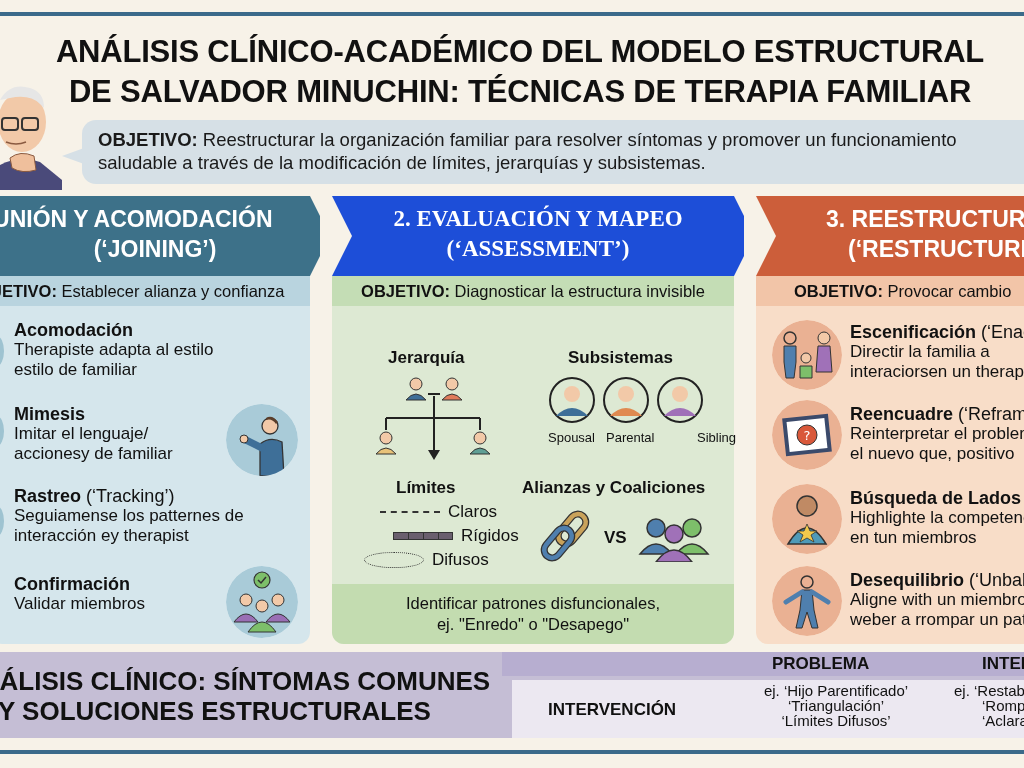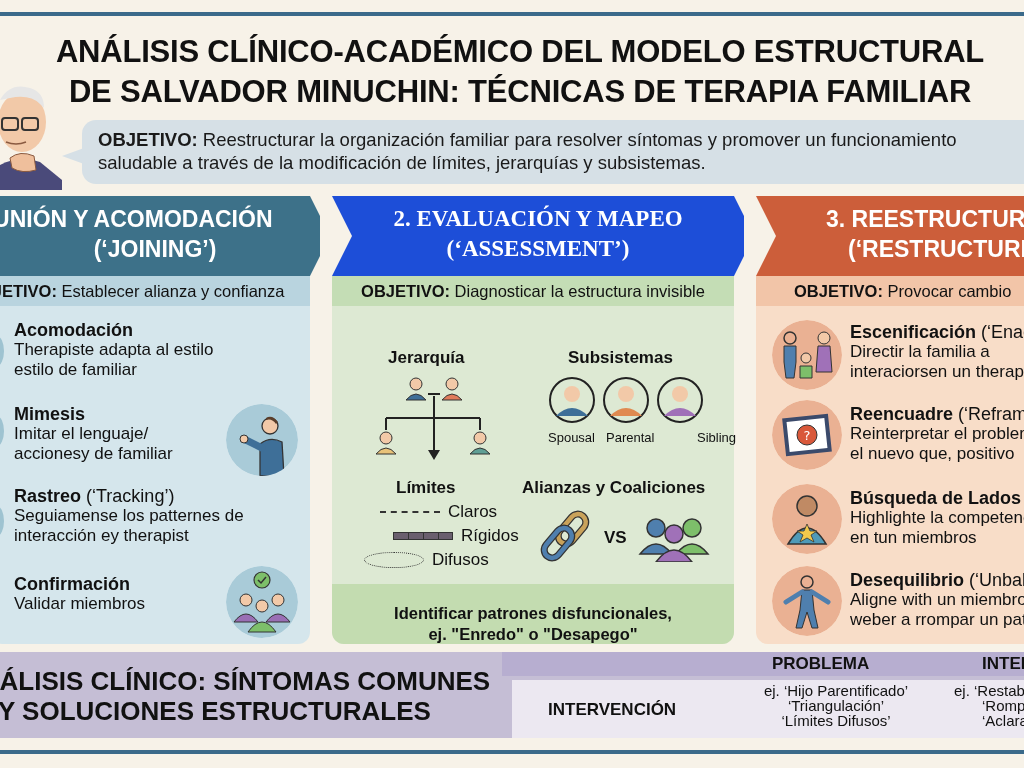--- a/index.html
+++ b/index.html
@@ -66,21 +66,21 @@
 
   .icon-circle { position: absolute; border-radius: 50%; }
 
   
   .map-title { position: absolute; top: 122px; left: 0; width: 400px; text-align: center; font-weight: 700; font-size: 19px; }
   .sub-h { position: absolute; font-weight: 700; font-size: 17px; }
   .sub-label { position: absolute; font-size: 13px; }
   .limit-row { position: absolute; font-size: 17px; display: flex; align-items: center; }
   .col2-foot {
     position: absolute; left: 0; right: 10px; bottom: 0; height: 60px; background: #c3dcb0;
-    border-radius: 0 0 12px 12px; text-align: center; font-size: 16.5px; line-height: 21px; padding-top: 19px; font-weight: bold;
+    border-radius: 0 0 12px 12px; text-align: center; font-size: 16.5px; line-height: 21px; padding-top: 9px;
   }
 
   
   .band { position: absolute; top: 652px; left: 0; width: 1024px; height: 86px; background: #c5bed5; }
   .band-title { position: absolute; left: 0; top: 666px; font-weight: 700; font-size: 26px; line-height: 30px; white-space: nowrap; }
   .band-table { position: absolute; left: 502px; top: 652px; width: 522px; height: 86px; }
   .band-table .hdr { position: absolute; left: 0; top: 0; right: 0; height: 24px; background: #b7aed0; }
   .band-table .row { position: absolute; left: 10px; top: 28px; right: 0; height: 58px; background: #ece8f1; }
   .tcell { position: absolute; text-align: center; font-size: 15px; line-height: 15px; white-space: nowrap; }
   .thead { font-weight: 700; font-size: 17px; }

